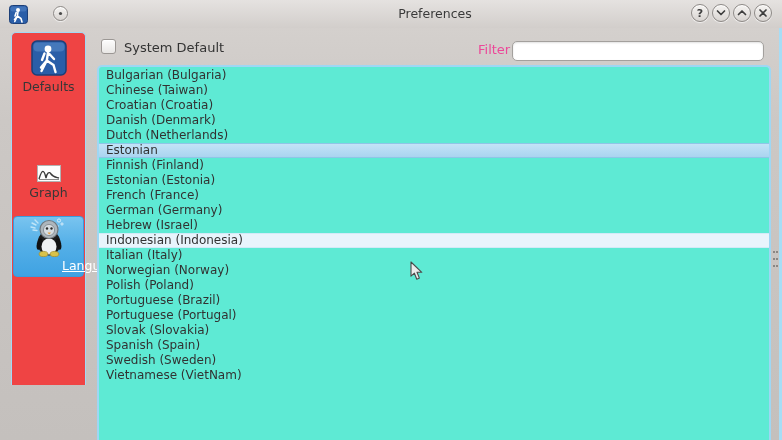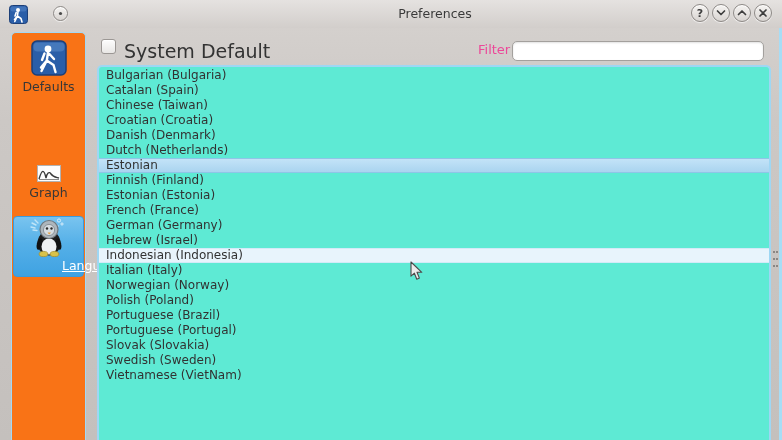--- a/index.html
+++ b/index.html
@@ -23,40 +23,40 @@
     border:1px solid #8d8986; display:flex; align-items:center; justify-content:center;
     box-shadow:0 1px 1px rgba(255,255,255,.7), inset 0 1px 0 #fff; }
   .round-btn svg { display:block; }
   .btn-sticky { left:53px; top:6px; width:15px; height:15px; }
   .btn-help  { left:691px; font-size:11px; color:#3e3e3e; font-weight:bold; }
   .btn-shade { left:712px; }
   .btn-max   { left:733px; }
   .btn-close { left:754px; }
 
   
-  .sidebar { position:absolute; left:11px; top:32px; width:75px; height:408px;
-    background:#f97316; border:1px solid #a3d9f5; border-bottom:none;
+  .sidebar { position:absolute; left:11px; top:32px; width:75px; height:353px;
+    background:#ef4444; border:1px solid #a3d9f5; border-bottom:none;
     border-radius:5px 5px 0 0; }
   .side-item { position:absolute; left:0; width:73px; text-align:center; cursor:default; }
   .side-icon { display:block; margin:0 auto; }
   .side-label { display:block; font-size:12.5px; color:#373737; margin-top:3px; }
   .item-defaults { top:7px; }
   .item-units   { top:66px; }
   .item-graph   { top:132px; }
   .item-language{ top:183px; left:1px; width:71px; height:61px; border-radius:4px;
     background:linear-gradient(180deg,#79c4ef 0%,#55b0e8 45%,#3fa2e2 100%);
     border:1px solid #3b9bdd; }
   .item-language .side-label { color:#ffffff; text-decoration:underline; margin-top:1px;padding-left:48px; }
 
   
   .checkbox { position:absolute; left:101px; top:39px; width:15px; height:15px;
     border:1px solid #9b9794; border-radius:3px;
     background:linear-gradient(180deg,#fdfdfd,#e9e7e5);
     box-shadow:inset 0 1px 1px rgba(255,255,255,.9); }
-  .checkbox-label { position:absolute; left:124px; top:40px; font-size:19px; color:#333; }
+  .checkbox-label { position:absolute; left:124px; top:40px; font-size:13px; color:#333; }
   .filter-label { position:absolute; left:478px; top:42px; font-size:13px; color:#ec4899; }
   .filter-input { position:absolute; left:512px; top:41px; width:252px; height:20px;
     border:1px solid #a3a09d; border-radius:5px; background:#fff;
     font:12px "DejaVu Sans","Liberation Sans",sans-serif; padding:0 6px; color:#2f2f2f;
     box-shadow:inset 0 1px 2px rgba(0,0,0,.12); outline:none; }
 
   
   .lang-list { position:absolute; left:97px; top:65px; width:674px; height:375px;
     background:#5eead4; border:2px solid #9ed7f4; border-bottom:none;
     border-radius:5px 5px 0 0; overflow:hidden; padding-top:1px; }
@@ -167,38 +167,38 @@
 </div>
 
 <div class="checkbox"></div>
 <span class="checkbox-label">System Default</span>
 
 <span class="filter-label">Filter</span>
 <input class="filter-input" type="text" value="" style="">
 
 <div class="lang-list">
     <div class="row">Bulgarian (Bulgaria)</div>
-    <div class="row">Catalan (Spain)</div>
     <div class="row">Chinese (Taiwan)</div>
     <div class="row">Croatian (Croatia)</div>
     <div class="row">Danish (Denmark)</div>
     <div class="row">Dutch (Netherlands)</div>
     <div class="row selected">Estonian</div>
     <div class="row">Finnish (Finland)</div>
     <div class="row">Estonian (Estonia)</div>
     <div class="row">French (France)</div>
     <div class="row">German (Germany)</div>
     <div class="row">Hebrew (Israel)</div>
     <div class="row hovered">Indonesian (Indonesia)</div>
     <div class="row">Italian (Italy)</div>
     <div class="row">Norwegian (Norway)</div>
     <div class="row">Polish (Poland)</div>
     <div class="row">Portuguese (Brazil)</div>
     <div class="row">Portuguese (Portugal)</div>
     <div class="row">Slovak (Slovakia)</div>
+    <div class="row">Spanish (Spain)</div>
     <div class="row">Swedish (Sweden)</div>
     <div class="row">Vietnamese (VietNam)</div>
   </div>
 
 <div class="splitter">
     <i></i>
     <i></i>
     <i></i>
   </div>
 <div class="edge-line"></div>

